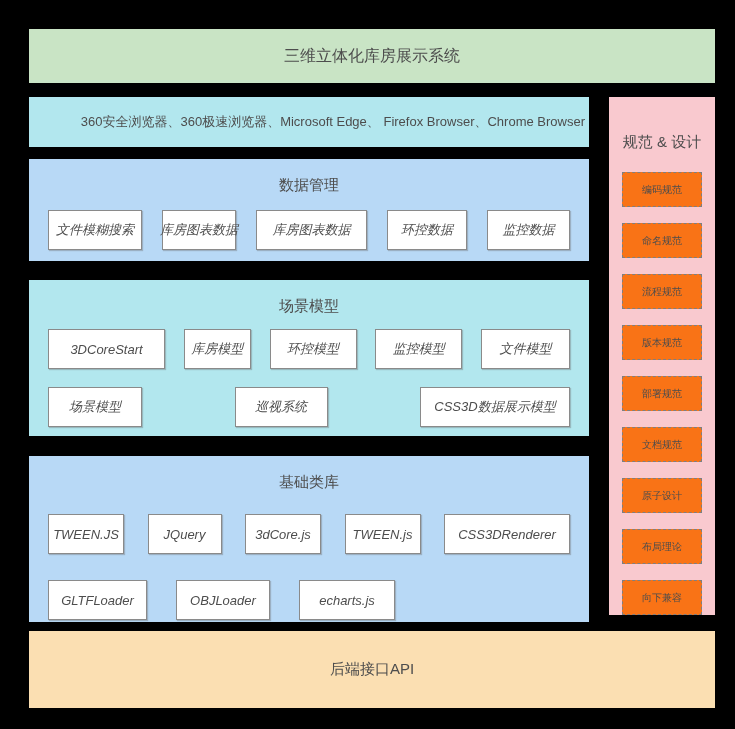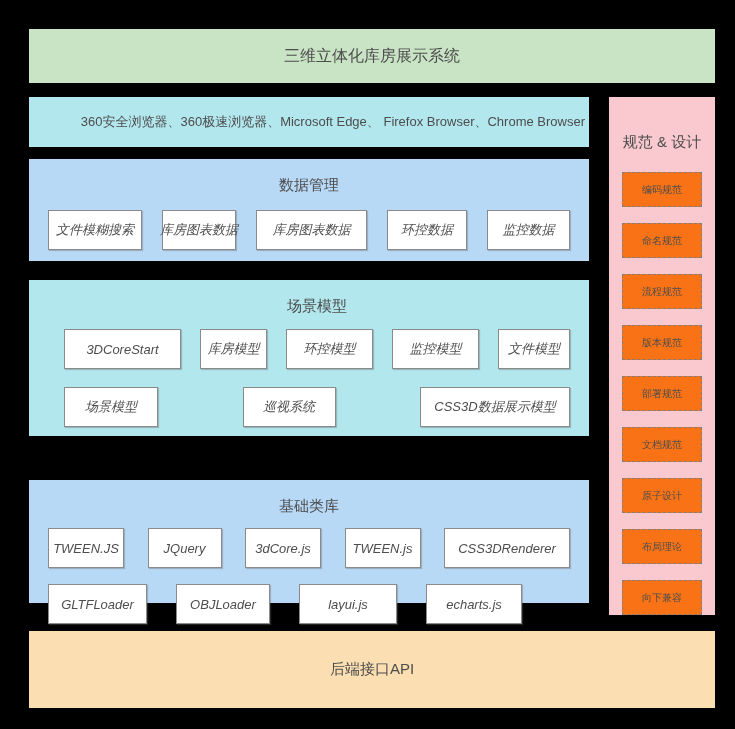--- a/index.html
+++ b/index.html
@@ -35,24 +35,24 @@
     display: flex; align-items: center; justify-content: flex-end;
     font-size: 13px;
     white-space: nowrap;
   }
 
   .section {
     left: 25px; width: 560px;
     display: flex; flex-direction: column;
   }
   .section.blue { background: var(--blue); justify-content: space-between; }
-  .section.cyan { background: var(--cyan); padding-left: 16px; }
+  .section.cyan { background: var(--cyan); }
   .sec-data  { top: 155px; height: 102px; }
   .sec-scene { top: 276px; height: 156px; }
-  .sec-base  { top: 476px; height: 123px; }
+  .sec-base  { top: 452px; height: 166px; gap: 10px; }
 
   .section-title {
     text-align: center; font-size: 15px;
     padding-top: 13px;
   }
   .box-row {
     flex: 1;
     display: flex; align-items: center; justify-content: space-between;
     padding: 0 11px;
     font-style: italic;
@@ -114,42 +114,41 @@
   </div>
 </div>
 
 <div class="abs section cyan sec-scene">
   <div class="section-title">场景模型</div>
   <div class="box-row">
     <div class="node" style="width:117px">3DCoreStart</div>
     <div class="node" style="width:67px">库房模型</div>
     <div class="node" style="width:87px">环控模型</div>
     <div class="node" style="width:87px">监控模型</div>
-    <div class="node" style="width:72px">文件模型</div>
+    <div class="node" style="width:89px">文件模型</div>
   </div>
   <div class="box-row">
     <div class="node" style="width:94px">场景模型</div>
     <div class="node" style="width:93px">巡视系统</div>
     <div class="node" style="width:150px">CSS3D数据展示模型</div>
   </div>
 </div>
 
 <div class="abs section blue sec-base">
   <div class="section-title">基础类库</div>
   <div class="box-row">
     <div class="node" style="width:76px">TWEEN.JS</div>
     <div class="node" style="width:74px">JQuery</div>
     <div class="node" style="width:76px">3dCore.js</div>
     <div class="node" style="width:76px">TWEEN.js</div>
     <div class="node" style="width:126px">CSS3DRenderer</div>
   </div>
   <div class="box-row loose">
     <div class="node" style="width:99px">GLTFLoader</div>
     <div class="node" style="width:94px">OBJLoader</div>
-    <div class="node" style="width:98px">layui.js</div>
     <div class="node" style="width:96px">echarts.js</div>
   </div>
 </div>
 
 <div class="abs spec-panel">
   <div class="spec-title">规范 &amp; 设计</div>
   <div class="spec-item">编码规范</div>
   <div class="spec-item">命名规范</div>
   <div class="spec-item">流程规范</div>
   <div class="spec-item">版本规范</div>

